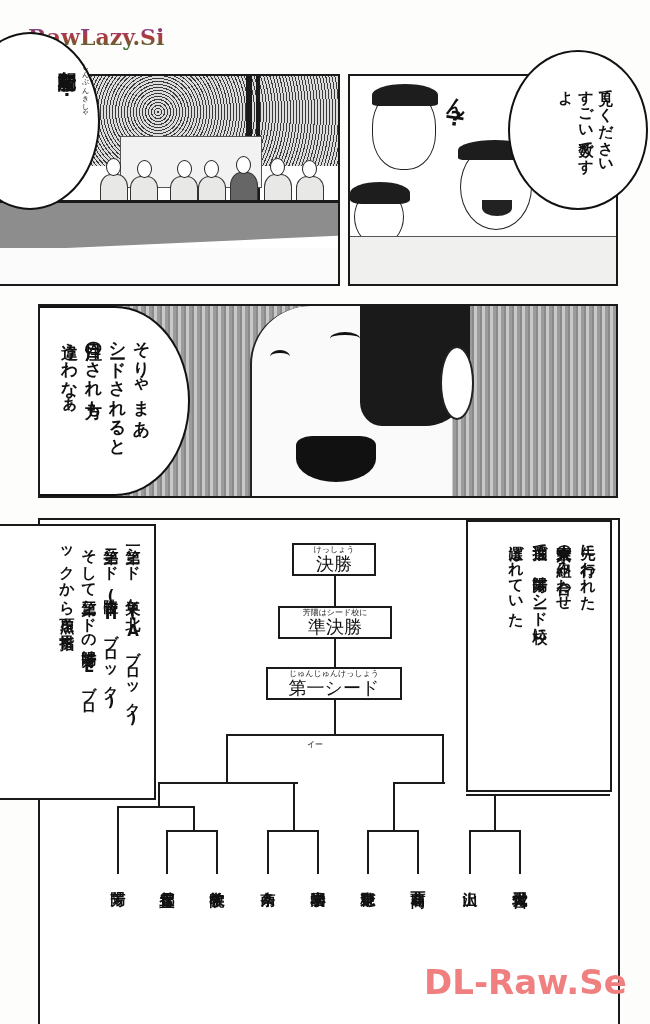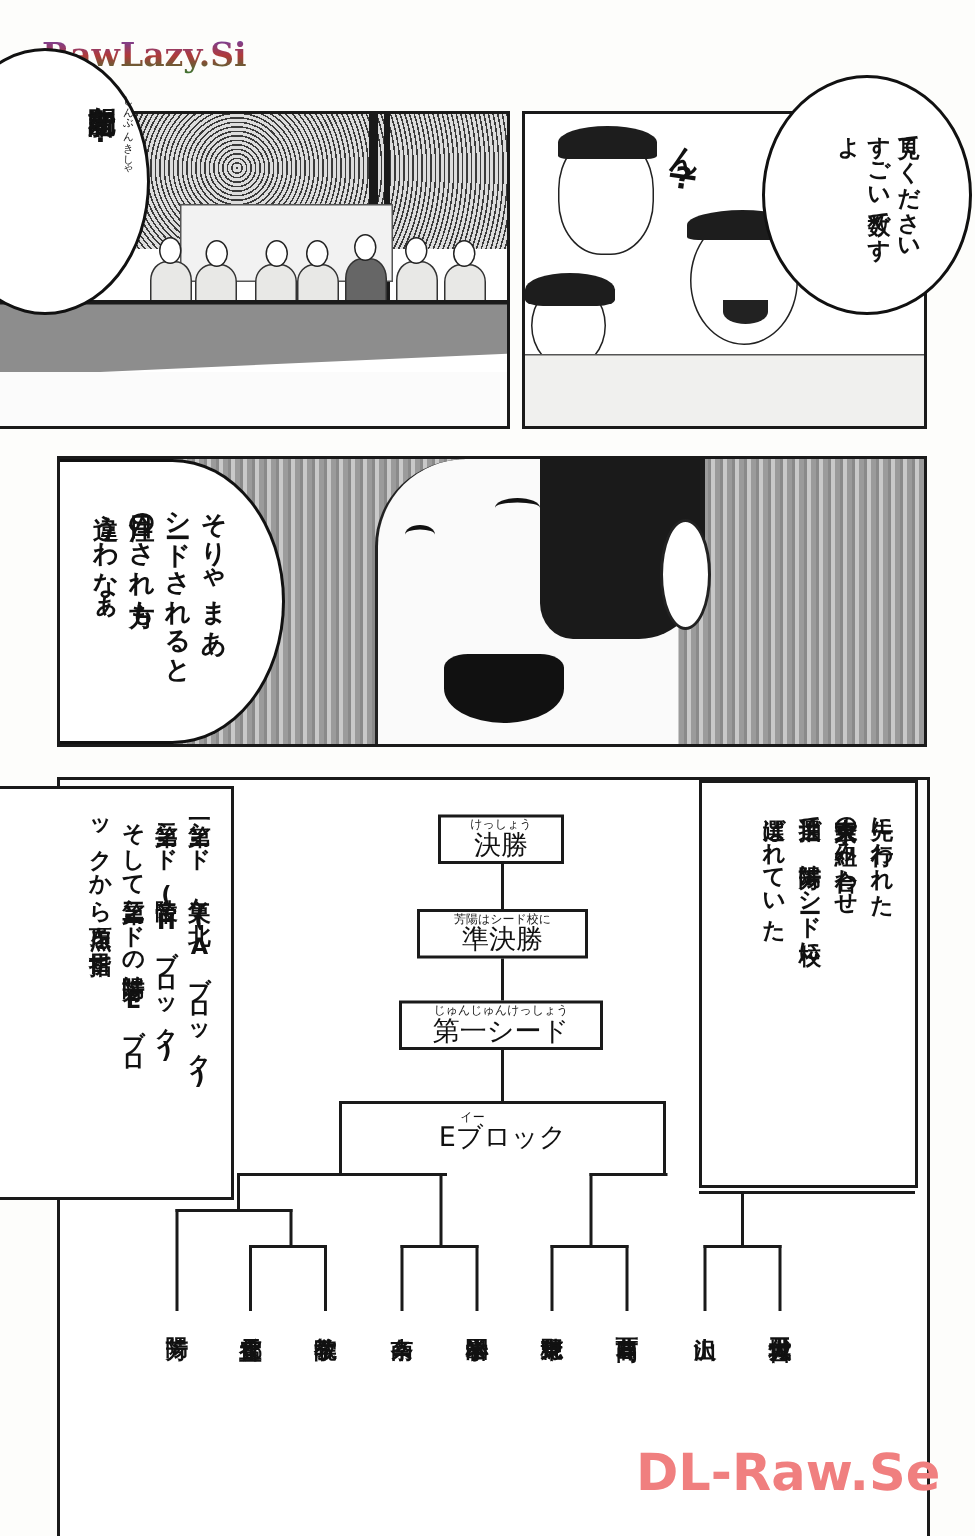--- a/index.html
+++ b/index.html
@@ -170,21 +170,20 @@
 </div>
 <div class="line-v" style="left:334px; top:639px; height:30px;"></div>
 <div class="box" style="left:266px; top:667px; width:136px; height:33px;">
   <span class="ruby">じゅんじゅんけっしょう</span>
   <span class="main">第一シード</span>
 </div>
 <div class="line-v" style="left:334px; top:700px; height:36px;"></div>
 
 <div class="abs" style="left:226px; top:734px; width:218px; height:48px; border:2px solid #1a1a1a; border-bottom:none; box-sizing:border-box; text-align:center;">
   <div style="font-size:8px; line-height:9px; margin-top:4px; margin-left:-40px;">イー</div>
-  <div style="font-size:18px; line-height:20px;">Eブロック</div>
 </div>
 
 <div class="line-h" style="left:158px; top:782px; width:70px;"></div>
 <div class="line-v" style="left:158px; top:782px; height:24px;"></div>
 <div class="line-h" style="left:158px; top:782px; width:140px;"></div>
 <div class="line-v" style="left:293px; top:782px; height:50px;"></div>
 <div class="line-h" style="left:117px; top:806px; width:78px;"></div>
 <div class="line-v" style="left:117px; top:806px; height:68px;"></div>
 <div class="line-v" style="left:193px; top:806px; height:24px;"></div>
 <div class="line-h" style="left:166px; top:830px; width:52px;"></div>

